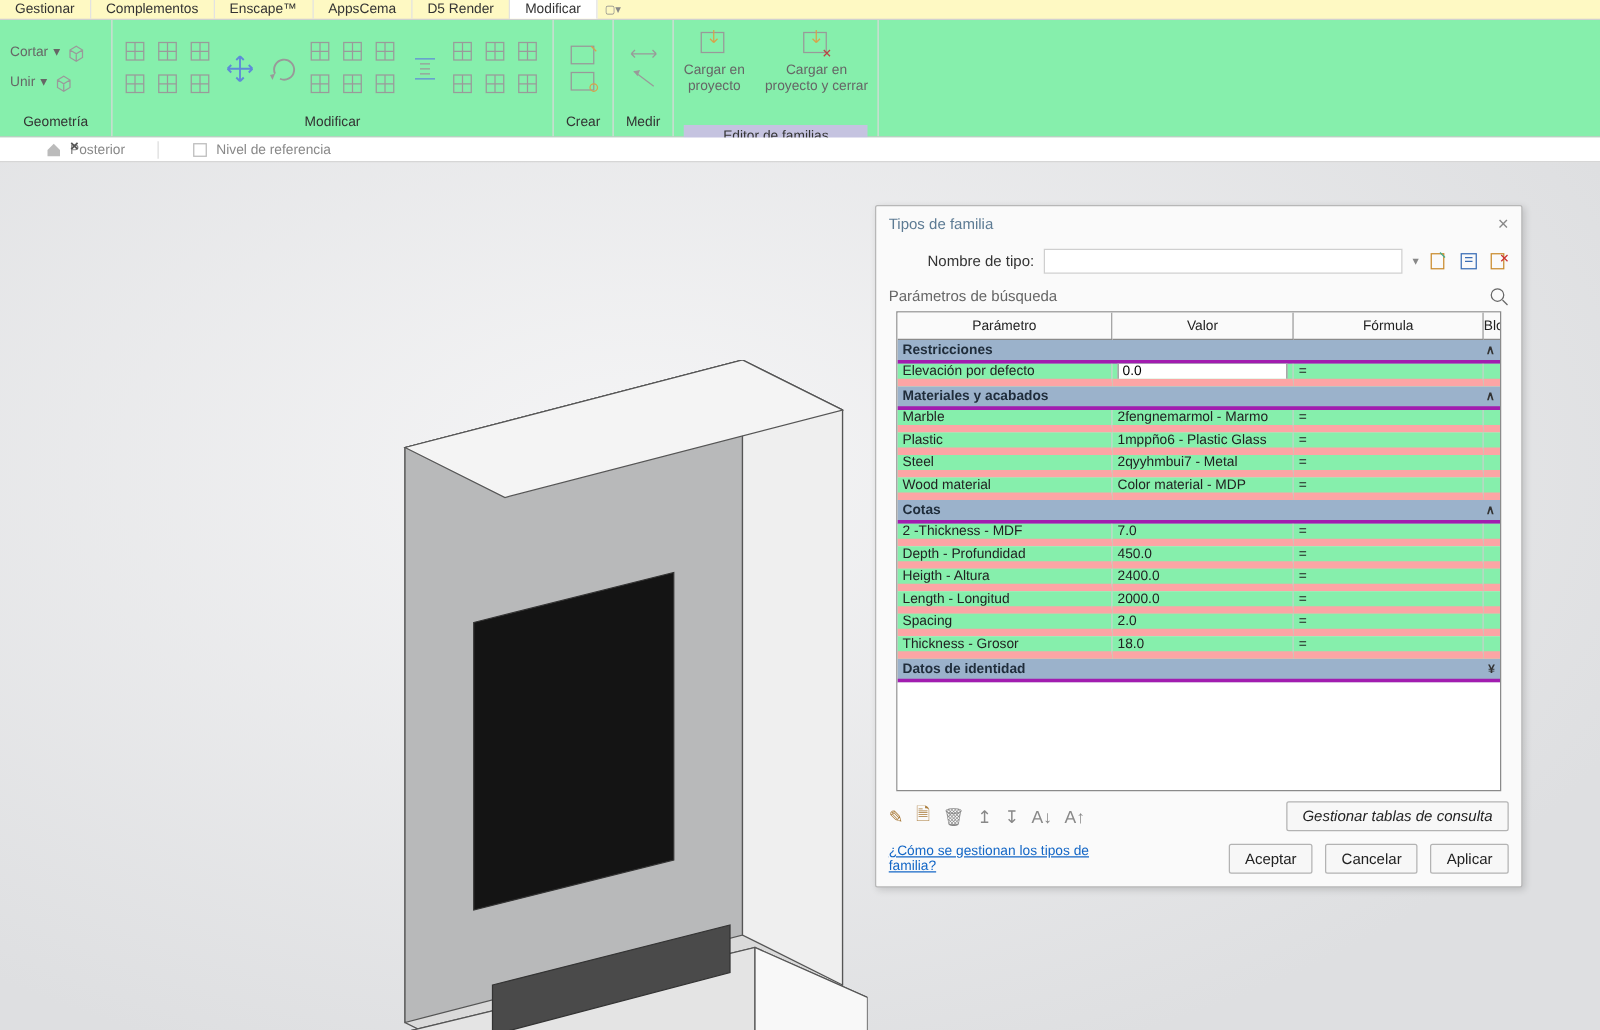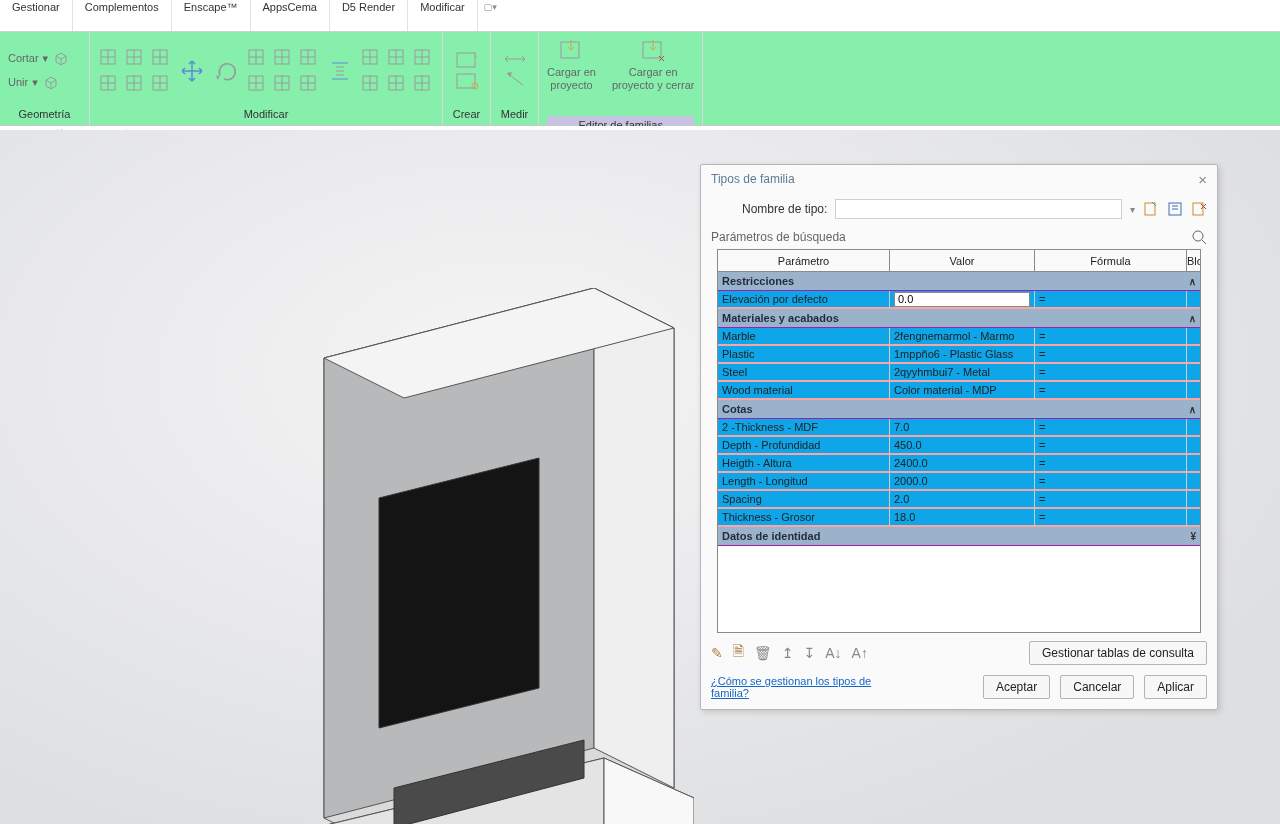--- a/index.html
+++ b/index.html
@@ -1,19 +1,19 @@
 <!DOCTYPE html>
 <html><head>
 <meta charset="utf-8">
 <style>
   * { box-sizing: border-box; margin: 0; padding: 0; font-family: "Segoe UI", Arial, sans-serif; }
   html, body { width: 1280px; height: 824px; overflow: hidden; background: #e8e9ea; }
 
   
-  .tabs { display:flex; height:32px; background:#ffffff; border-bottom:1px solid #d0d0d0;}
+  .tabs { display:flex; height:16px; background:#fef9c3; border-bottom:1px solid #d0d0d0;}
   .tab  { padding:0 12px; font-size:11px; color:#333; line-height:15px; cursor:default; border-right:1px solid #e2e2e2;}
   .tab.active { background:#fff; }
   .tabs .endcap{font-size:9px;color:#888;line-height:14px;padding:0 6px;}
 
   
   .ribbon{height:94px;background:#86efac;border-bottom:1px solid #c7c7c7;display:flex;}
   .rgroup{display:flex;flex-direction:column;justify-content:space-between;border-right:1px solid #d9d9d9;padding:4px 8px 2px;}
   .rgroup .body{display:flex;gap:6px;align-items:center;flex:1;}
   .rgroup .title{text-align:center;font-size:11px;color:#333;height:18px;line-height:18px;}
   .rgroup.editor .title{background:#c5c3e0;padding:0 12px;}
@@ -45,30 +45,30 @@
   .dlg-row input[type=text]{flex:1;height:20px;border:1px solid #cfcfcf;background:#fff;padding:0 4px;font-size:12px;}
   .iconbtns{display:flex;gap:8px;}
   .iconbtns span{width:16px;height:16px;}
   .srch{display:flex;padding:4px 10px;align-items:center;}
   .srch span.mag{margin-left:auto;color:#666;}
   .srch .lbl{font-size:12px;color:#666;}
   .paramgrid{margin:0 16px;border:1px solid #8a8a8a;flex:1;overflow:hidden;font-size:11px;background:#fff;display:flex;flex-direction:column;}
   .pg-head{display:grid;grid-template-columns:172px 145px 152px 44px;height:22px;}
   .pg-head>div{border-right:1px solid #8a8a8a;border-bottom:1px solid #8a8a8a;display:flex;align-items:center;justify-content:center;background:#fafafa;color:#222;}
   .pg-head>div:last-child{border-right:none;}
-  .pg-cat{background:#9bb2cb;height:19px;display:flex;align-items:center;padding:0 4px;font-weight:bold;color:#1f2c3a;border-bottom:1px solid #a21caf;justify-content:space-between;}
+  .pg-cat{background:#9bb2cb;height:19px;display:flex;align-items:center;padding:0 4px;font-weight:bold;color:#1f2c3a;border-bottom:3px solid #a21caf;justify-content:space-between;}
   .pg-cat .chev{font-size:10px;color:#333;}
   .pg-row{display:grid;grid-template-columns:172px 145px 152px 44px;height:18px;}
-  .pg-row>div{border-right:1px solid #ccc;border-bottom:2px solid #fca5a5;display:flex;align-items:center;padding:0 4px;color:#222;background:#0ea5e9;overflow:hidden;}
+  .pg-row>div{border-right:1px solid #ccc;border-bottom:6px solid #fca5a5;display:flex;align-items:center;padding:0 4px;color:#222;background:#86efac;overflow:hidden;}
   .pg-row>div:last-child{border-right:none;justify-content:center;}
   .pg-row input.valbox{width:100%;height:15px;border:1px solid #8a8a8a;font-size:11px;padding:0 3px;}
   .lock{display:inline-block;width:12px;height:12px;border:1px solid #888;border-radius:2px;}
   .pg-fill{flex:1;background:#fff;}
   .dlg-tools{display:flex;align-items:center;padding:8px 10px 4px;gap:10px;}
-  .dlg-tools .btn{margin-left:auto;}
+  .dlg-tools .btn{margin-left:auto;font-style:italic;}
   .btn{height:24px;padding:0 12px;background:#f7f7f7;border:1px solid #b3b3b3;border-radius:2px;font-size:12px;color:#222;}
   .dlg-foot{display:flex;align-items:center;padding:6px 10px 10px;gap:8px;}
   .dlg-foot a{font-size:11px;color:#1467c6;text-decoration:underline;max-width:170px;display:inline-block;}
   .dlg-foot .btns{margin-left:auto;display:flex;gap:10px;}
   .toolglyph{font-size:14px;color:#aa7b3a;}
   .toolglyph.gray{color:#888;}
 </style>
 </head>
 <body>
 

